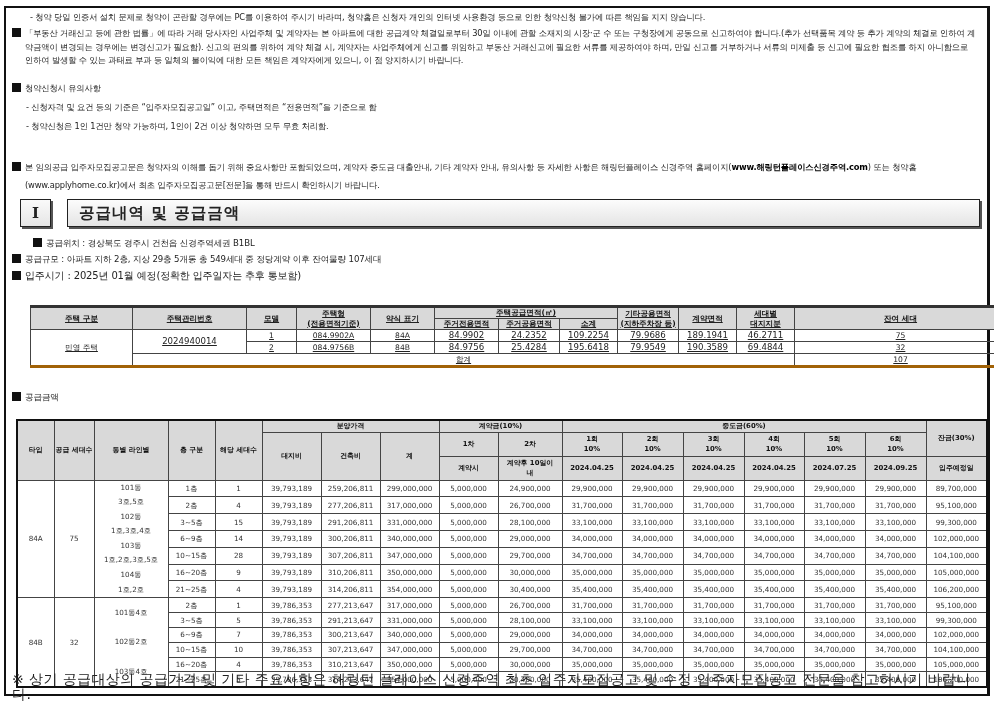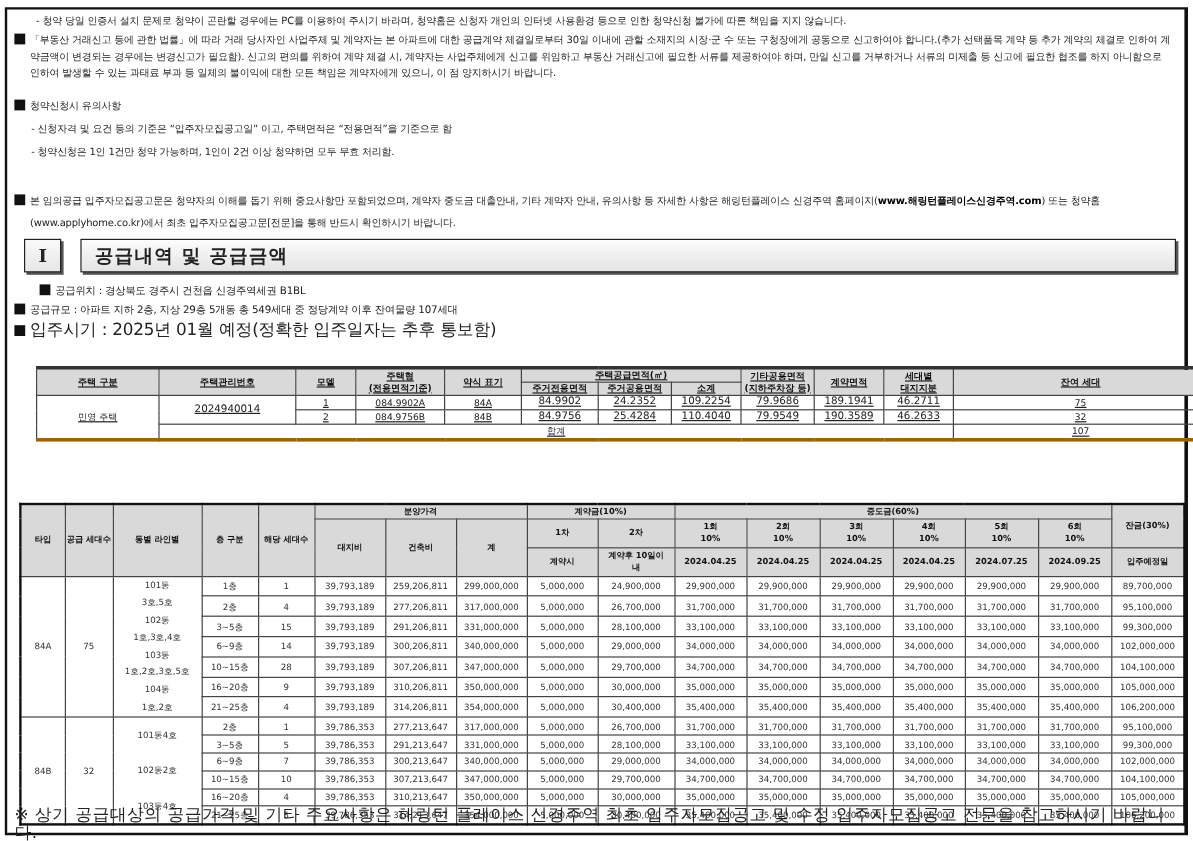--- a/index.html
+++ b/index.html
@@ -73,21 +73,21 @@
     <div class="sec-num">I</div>
     <div class="sec-title">공급내역 및 공급금액</div>
   </div>
 
   <div class="para" style="top:229px; font-size:8.6px;padding-left:21px;">
     <span class="sq"></span><span>공급위치 : 경상북도 경주시 건천읍 신경주역세권 B1BL</span>
   </div>
   <div class="para" style="top:245px; font-size:8.6px;">
     <span class="sq"></span><span>공급규모 : 아파트 지하 2층, 지상 29층 5개동 총 549세대 중 정당계약 이후 잔여물량 107세대</span>
   </div>
-  <div class="para" style="top:261px; font-size:14px;">
+  <div class="para" style="top:261px; font-size:10px;">
     <span class="sq"></span><span>입주시기 : 2025년 01월 예정(정확한 입주일자는 추후 통보함)</span>
   </div>
 
   <table id="t1">
     <colgroup>
       <col style="width:102px">
         <col style="width:114px">
         <col style="width:50px">
         <col style="width:74px">
         <col style="width:64px">
@@ -130,33 +130,36 @@
       <td>189.1941</td>
       <td>46.2711</td>
       <td class="small">75</td>
     </tr>
     <tr>
       <td class="small">2</td>
       <td class="small">084.9756B</td>
       <td class="small">84B</td>
       <td>84.9756</td>
       <td>25.4284</td>
-      <td>110.4040</td>
+      <td>195.6418</td>
       <td>79.9549</td>
       <td>190.3589</td>
-      <td>46.2633</td>
+      <td>69.4844</td>
       <td class="small">32</td>
     </tr>
     <tr>
       <td colspan="10" class="small">합계</td>
       <td class="small">107</td>
     </tr>
   </tbody>
     </table>
 
+  <div class="para" style="top:383px; font-size:8.6px;">
+    <span class="sq"></span><span>공급금액</span>
+  </div>
 
   <table id="t2">
     <colgroup>
       <col style="width:37px">
         <col style="width:40px">
         <col style="width:74px">
         <col style="width:47px">
         <col style="width:47px">
       <col style="width:59px">
         <col style="width:59px">

